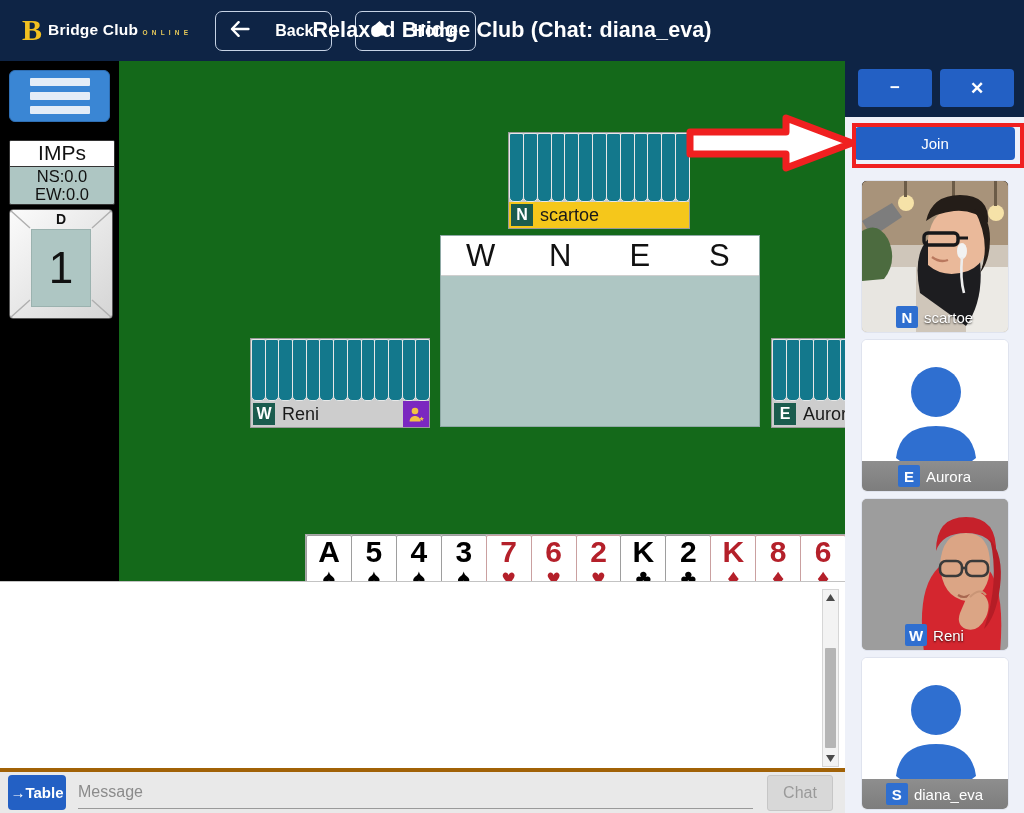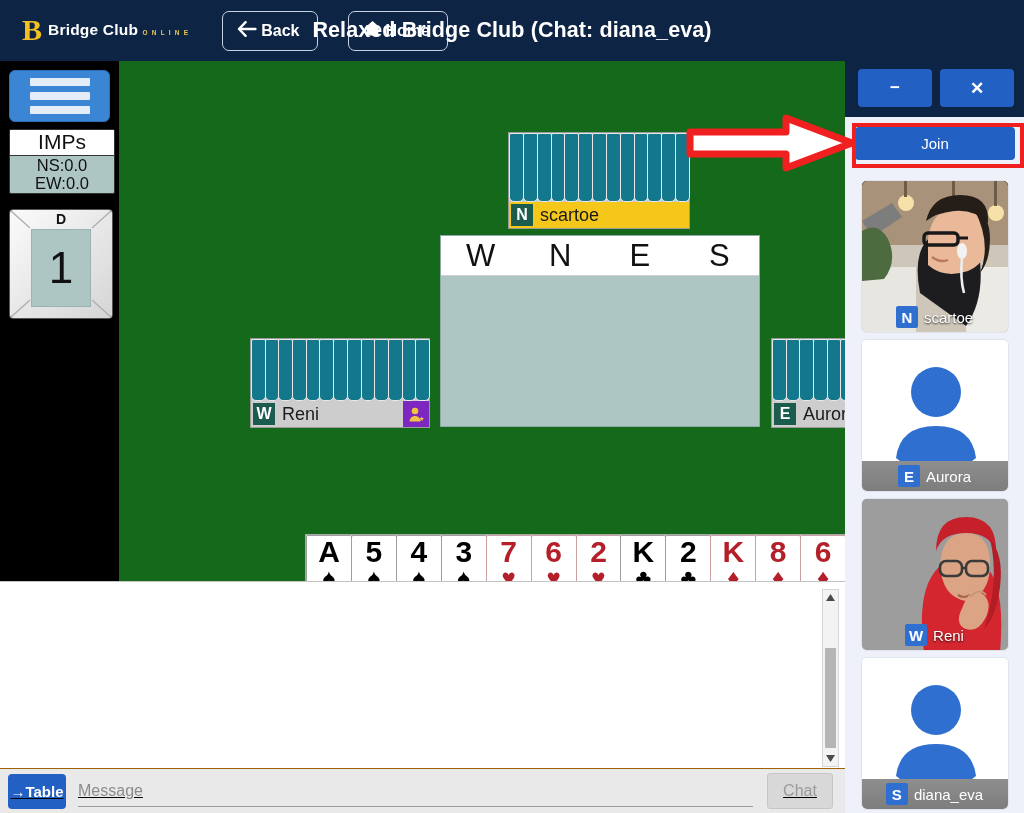--- a/index.html
+++ b/index.html
@@ -24,22 +24,22 @@
     line-height: 1; letter-spacing: -1px;
     position: relative; top: -1px;
   }
   .logo-text { margin-left: 7px; color: #fff; line-height: 1.05; }
   .logo-line1 { font-size: 15.5px; font-weight: bold; letter-spacing: .2px; }
   .logo-line2 { font-size: 6.5px; font-weight: bold; letter-spacing: 4.2px; color: #e7c95a; margin-top: 1px; }
 
   .nav-btn {
     height: 40px; border: 1.6px solid #c6d2e4; border-radius: 7px;
     background: transparent; color: #fff;
-    display: flex; align-items: center; gap: 4px;
-    padding: 0 17px 0 14px; margin-left: 30px;
+    display: flex; align-items: center; gap: 25px;
+    padding: 0 17px 0 14px; margin-left: 23px;
     font-size: 16px; font-weight: bold; cursor: pointer;
   }
   .nav-btn svg { flex: none; }
 
   .table-title {
     position: absolute; left: 0; top: 0; width: 1024px; height: 61px;
     display: flex; align-items: center; justify-content: center;
     color: #fff; font-size: 21.5px; font-weight: bold;
     pointer-events: none; letter-spacing: .1px;
   }
@@ -51,21 +51,21 @@
   }
   .menu-btn {
     position: absolute; left: 9px; top: 9px; width: 101px; height: 52px;
     background: #3a86d4; border-radius: 6px; border: 1px solid #2f6fb4;
     display: flex; flex-direction: column; align-items: center; justify-content: center;
     gap: 6px; cursor: pointer;
   }
   .menu-bar-line { width: 60px; height: 8px; background: #e4edf7; border-radius: 1px; }
 
   .imps-box {
-    position: absolute; left: 9px; top: 68px; width: 106px;
+    position: absolute; left: 9px; top: 79px; width: 106px;
     border: 1.6px solid #333; background: #aec6c3; border-radius: 2px;
     overflow: hidden;
   }
   .imps-head {
     background: #fff; text-align: center;
     font-size: 21px; color: #111; padding: 0 0 1px;
     border-bottom: 1.6px solid #333;
   }
   .imps-row {
     display: flex; justify-content: center;
@@ -235,22 +235,22 @@
   .sb-arrow {
     position: absolute; left: 0; width: 100%; height: 15px;
     display: flex; align-items: center; justify-content: center; cursor: pointer;
   }
   .sb-thumb {
     position: absolute; left: 2px; top: 58px; width: 11px; height: 100px;
     background: #b5b5b5; border-radius: 1px; cursor: pointer;
   }
   .chatbar {
     position: absolute; left: 0; bottom: 0; width: 845px; height: 45px;
-    background: #e9e9e9; border-top: 1px solid #a16207;
-    display: flex; align-items: center; text-decoration: underline;
+    background: #e9e9e9; border-top: 4px solid #a16207;
+    display: flex; align-items: center;
   }
   .table-btn {
     width: 58px; height: 35px; margin-left: 8px; flex: none;
     font-size: 15px; font-weight: bold;
   }
   .msg-input {
     flex: 1; margin: 0 14px 0 12px; height: 32px;
     background: transparent; border: none; border-bottom: 1px solid #9a9a9a;
     font-size: 16px; color: #333; outline: none;
     font-family: "Liberation Sans", sans-serif;

